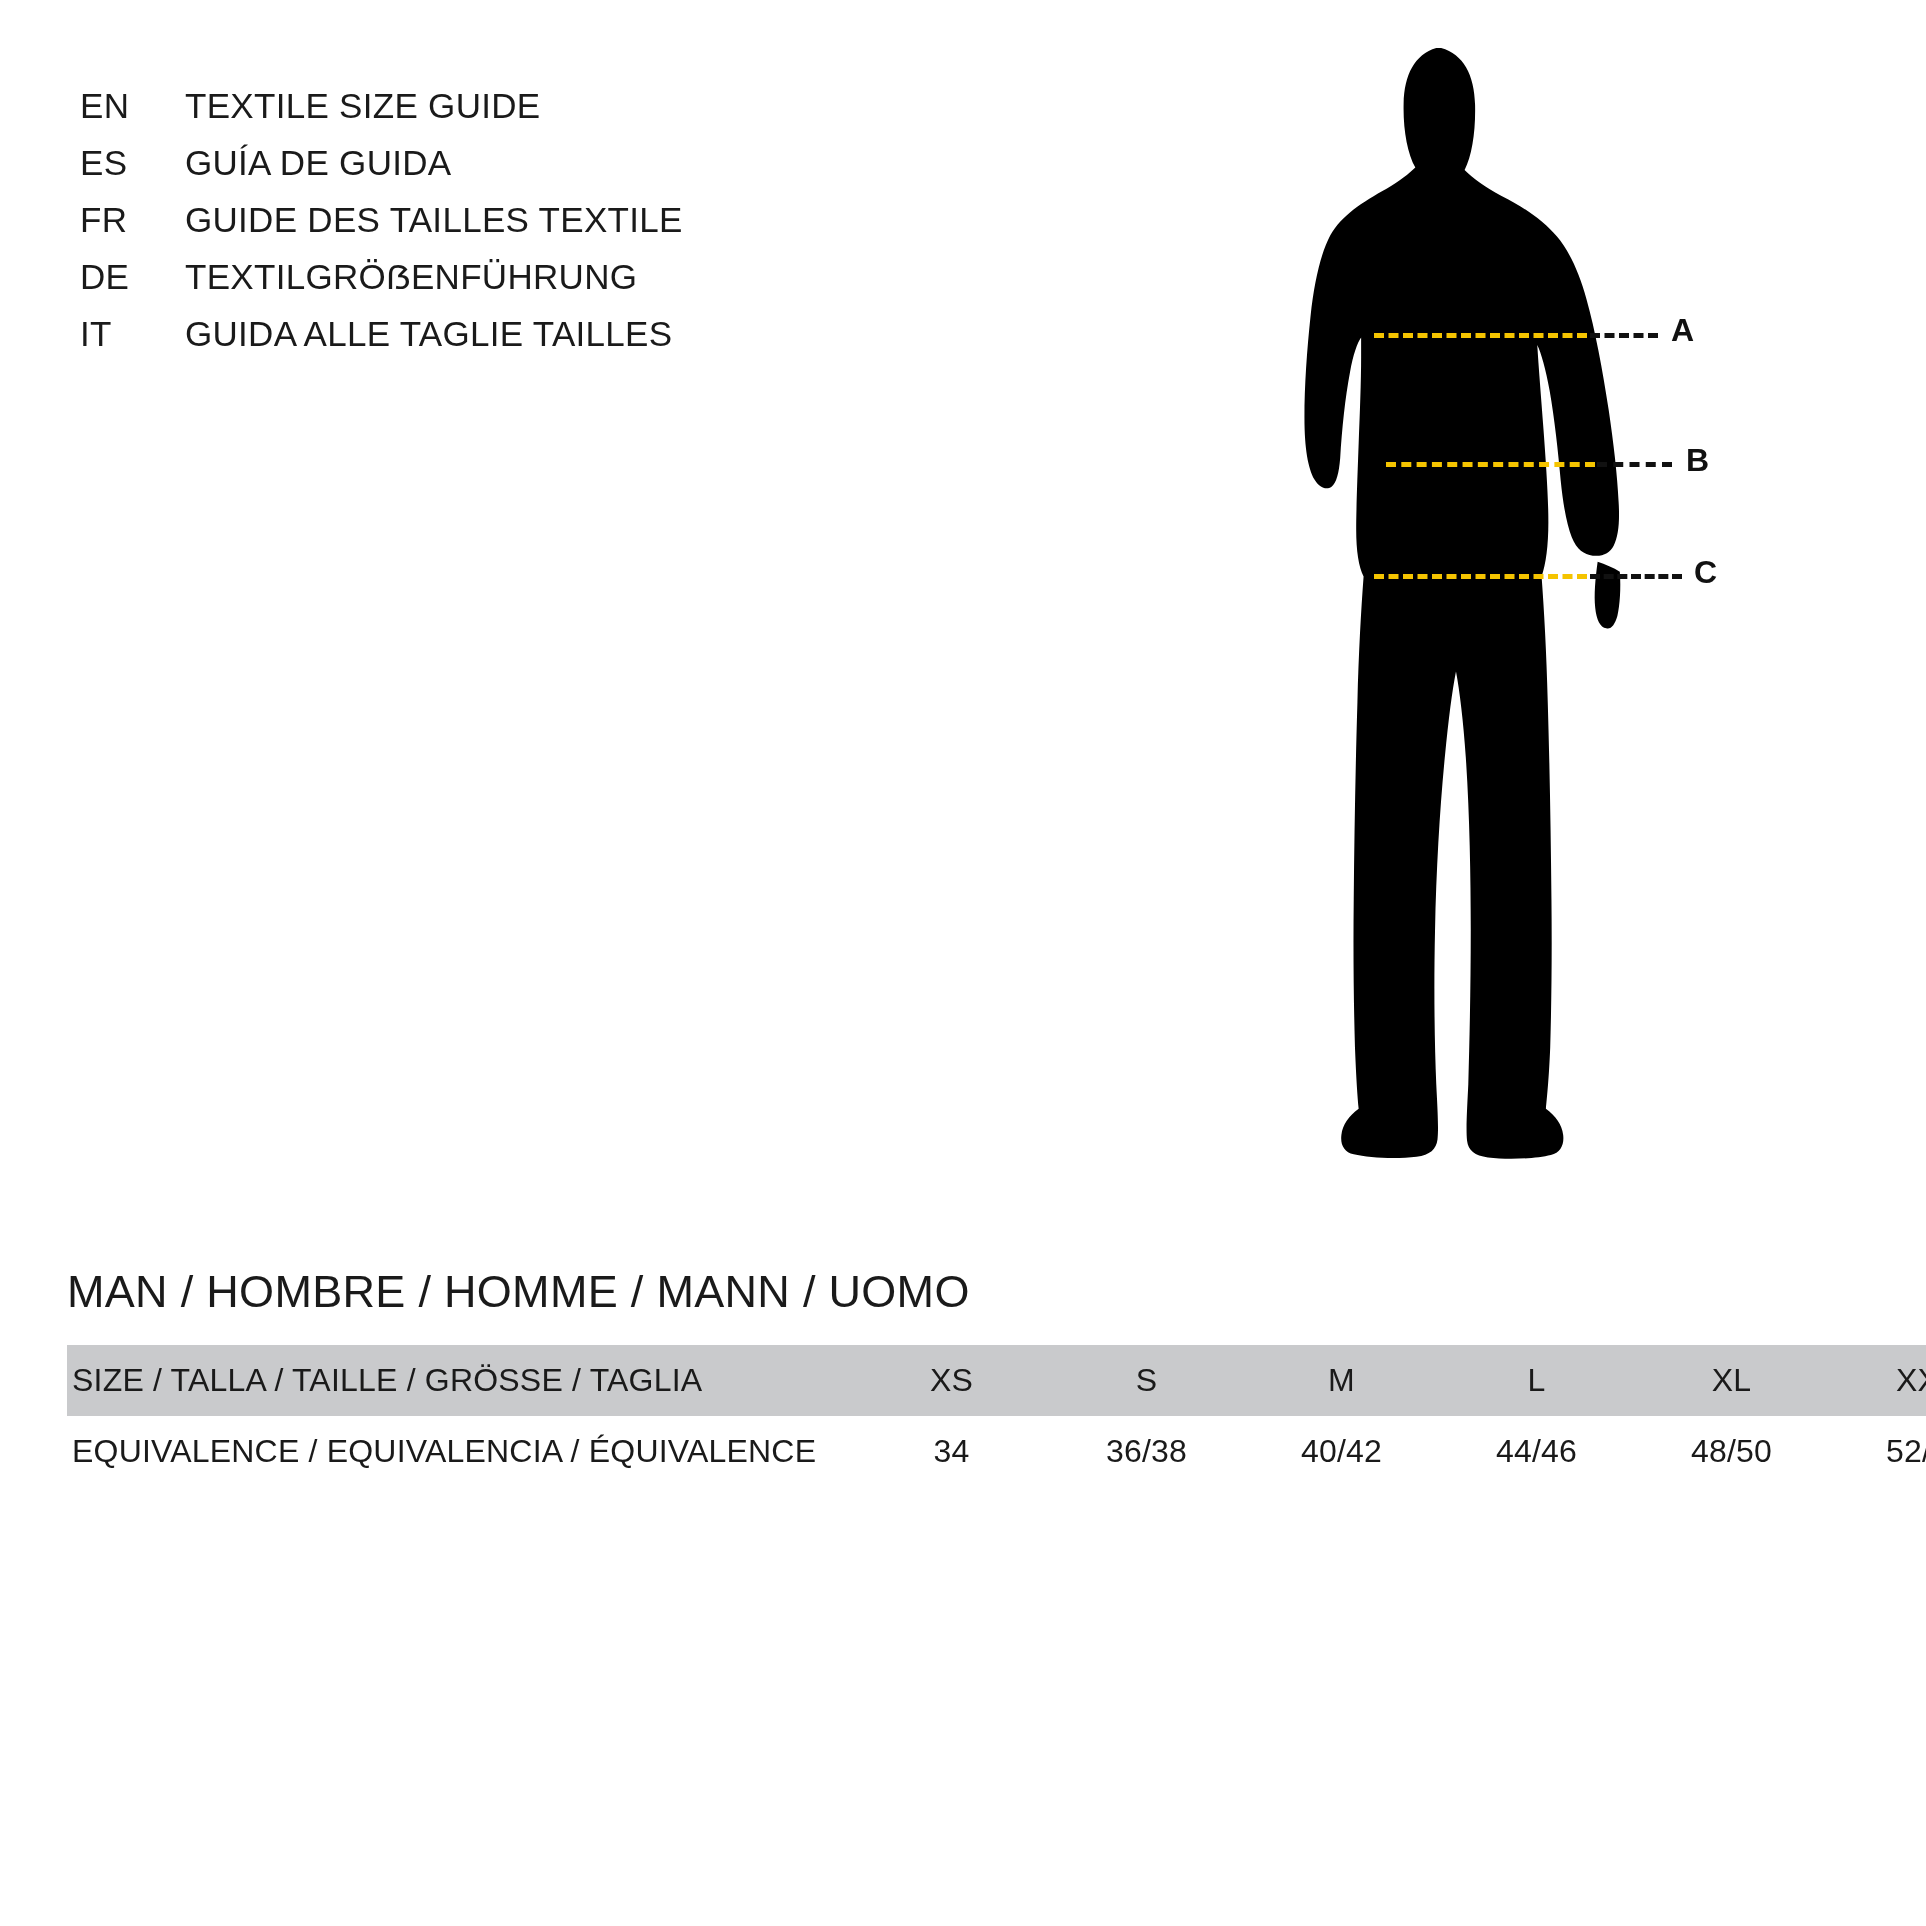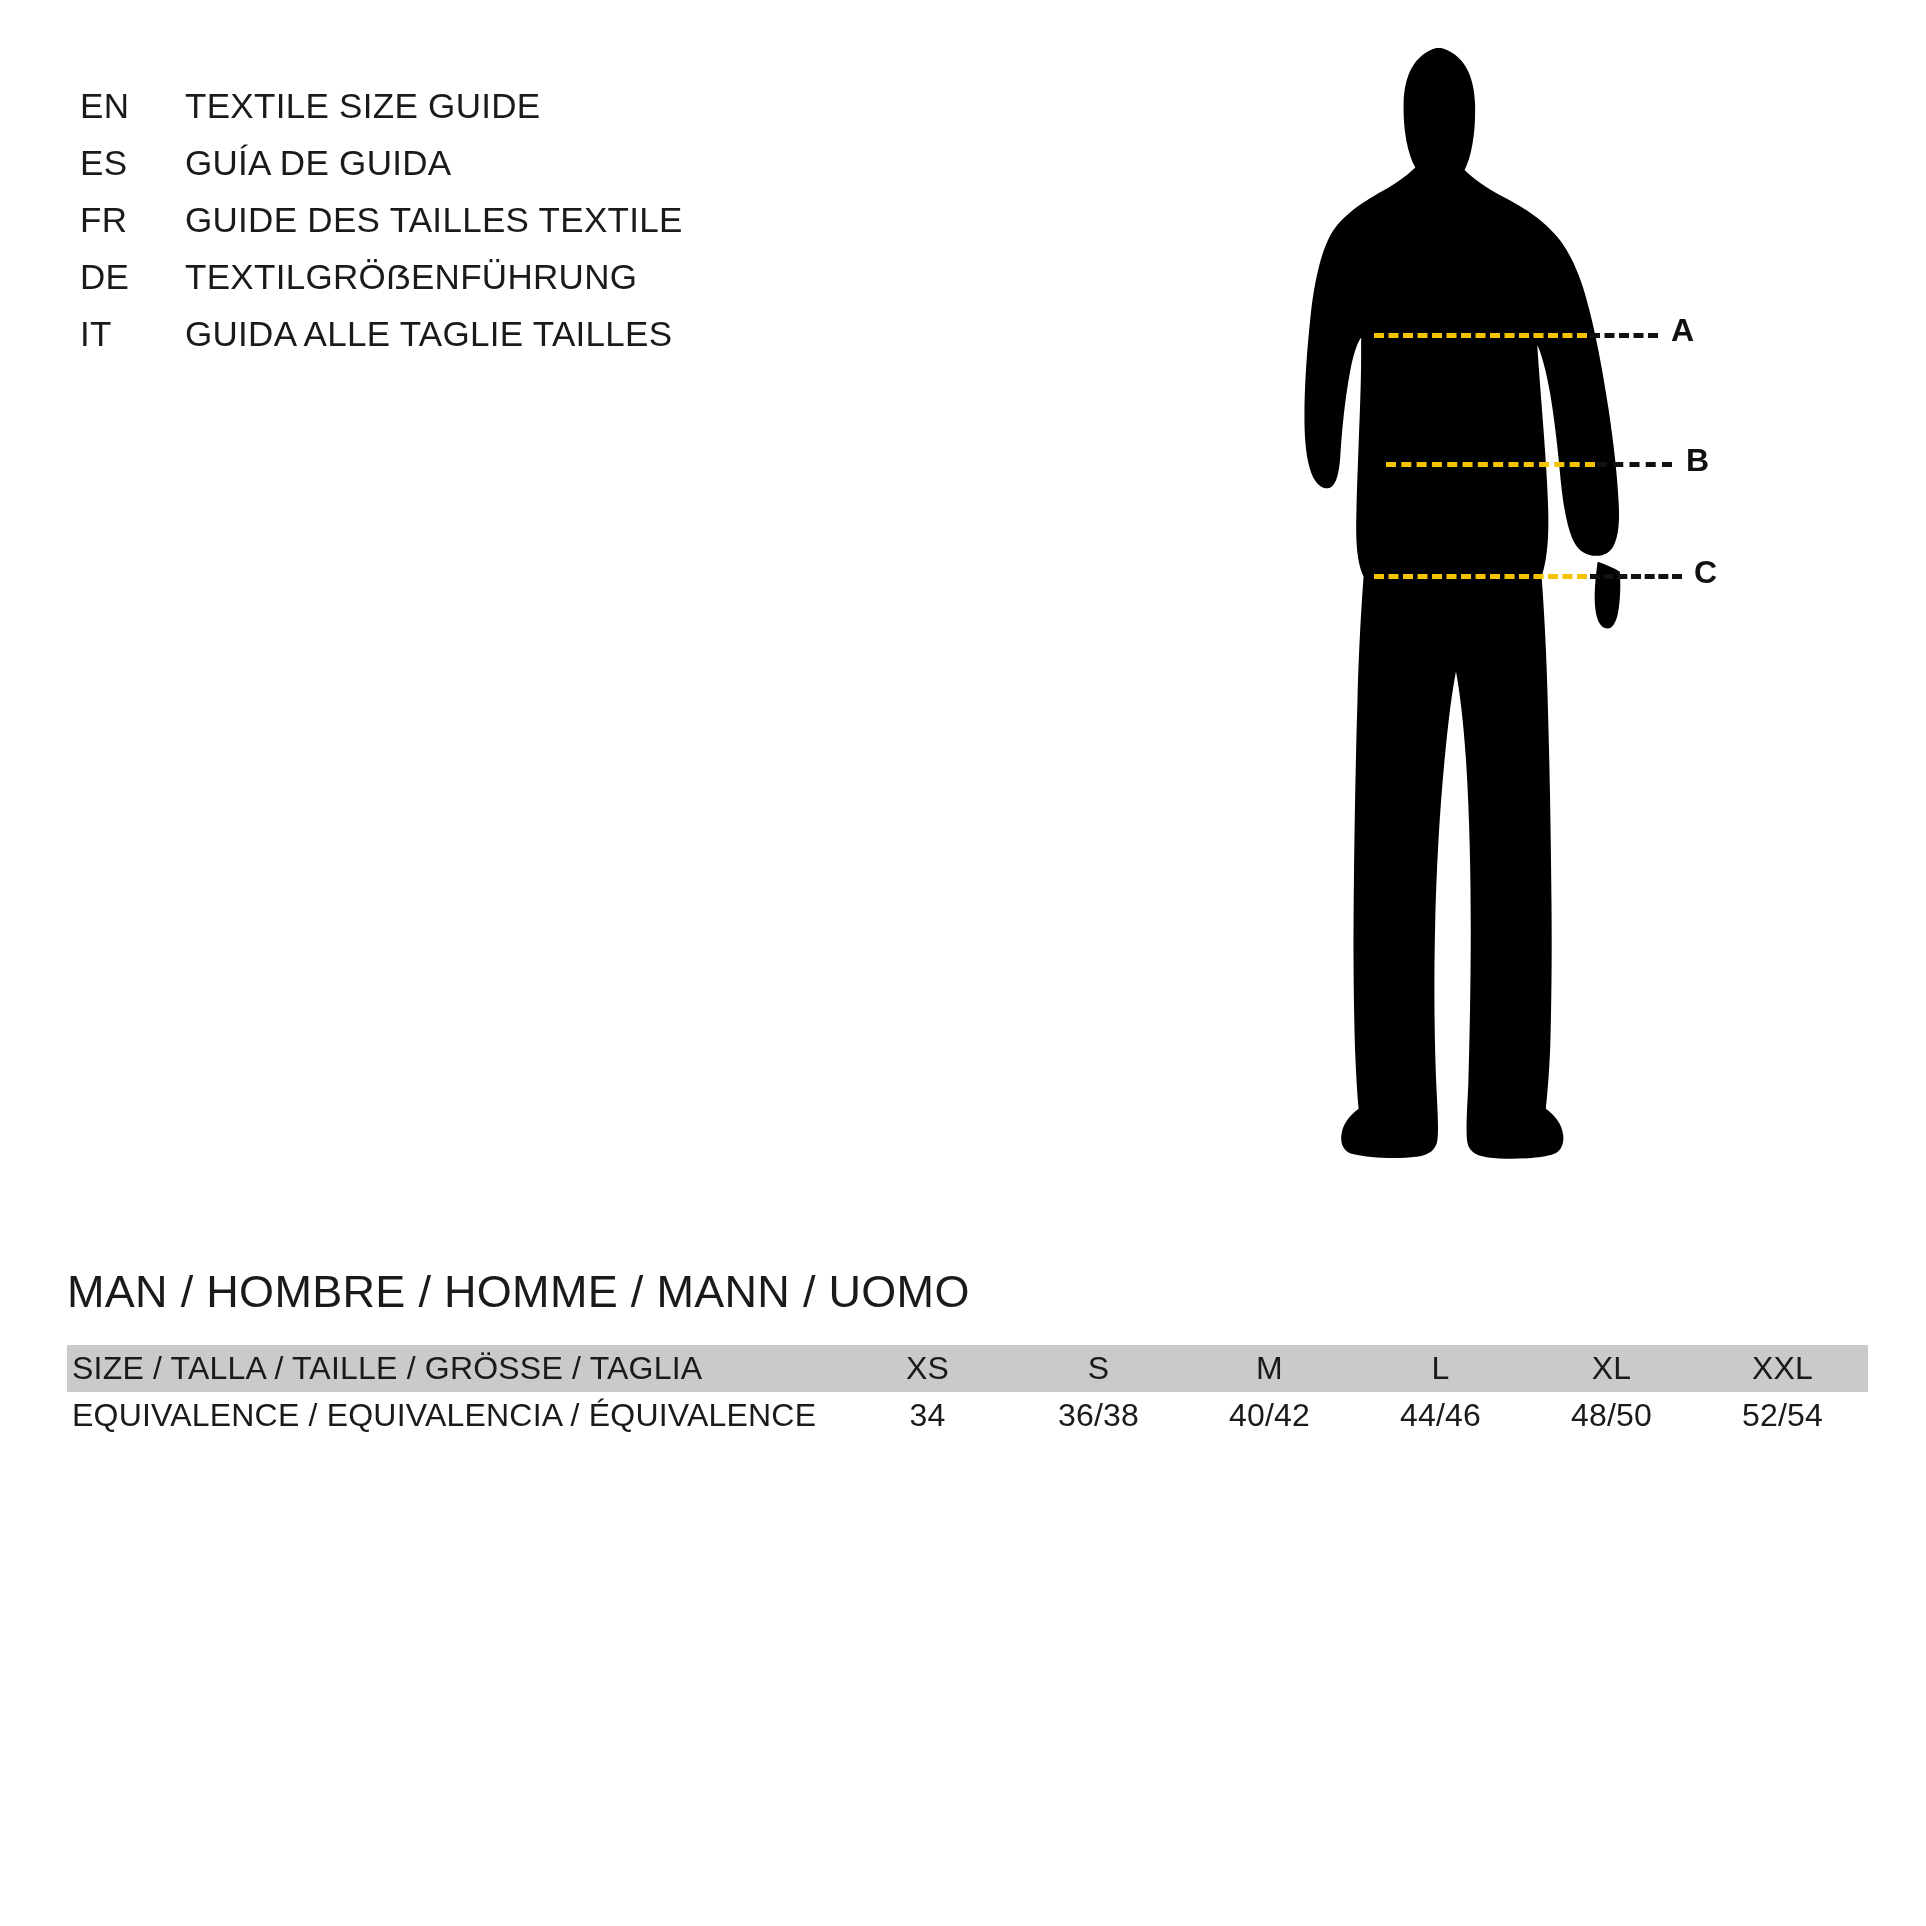--- a/index.html
+++ b/index.html
@@ -95,21 +95,21 @@
     margin-bottom: 27px;
     white-space: nowrap;
   }
   table.size-table {
     border-collapse: collapse;
     width: 1799px;
     table-layout: fixed;
   }
   table.size-table td {
     font-size: 32px;
-    padding: 0;
+    padding: 12px;
     vertical-align: top;
     letter-spacing: 0.2px;
   }
   tr.head-row td {
     background: #c9cacc;
     height: 47px;
     line-height: 47px;
     white-space: nowrap;
   }
   tr.body-row td {

